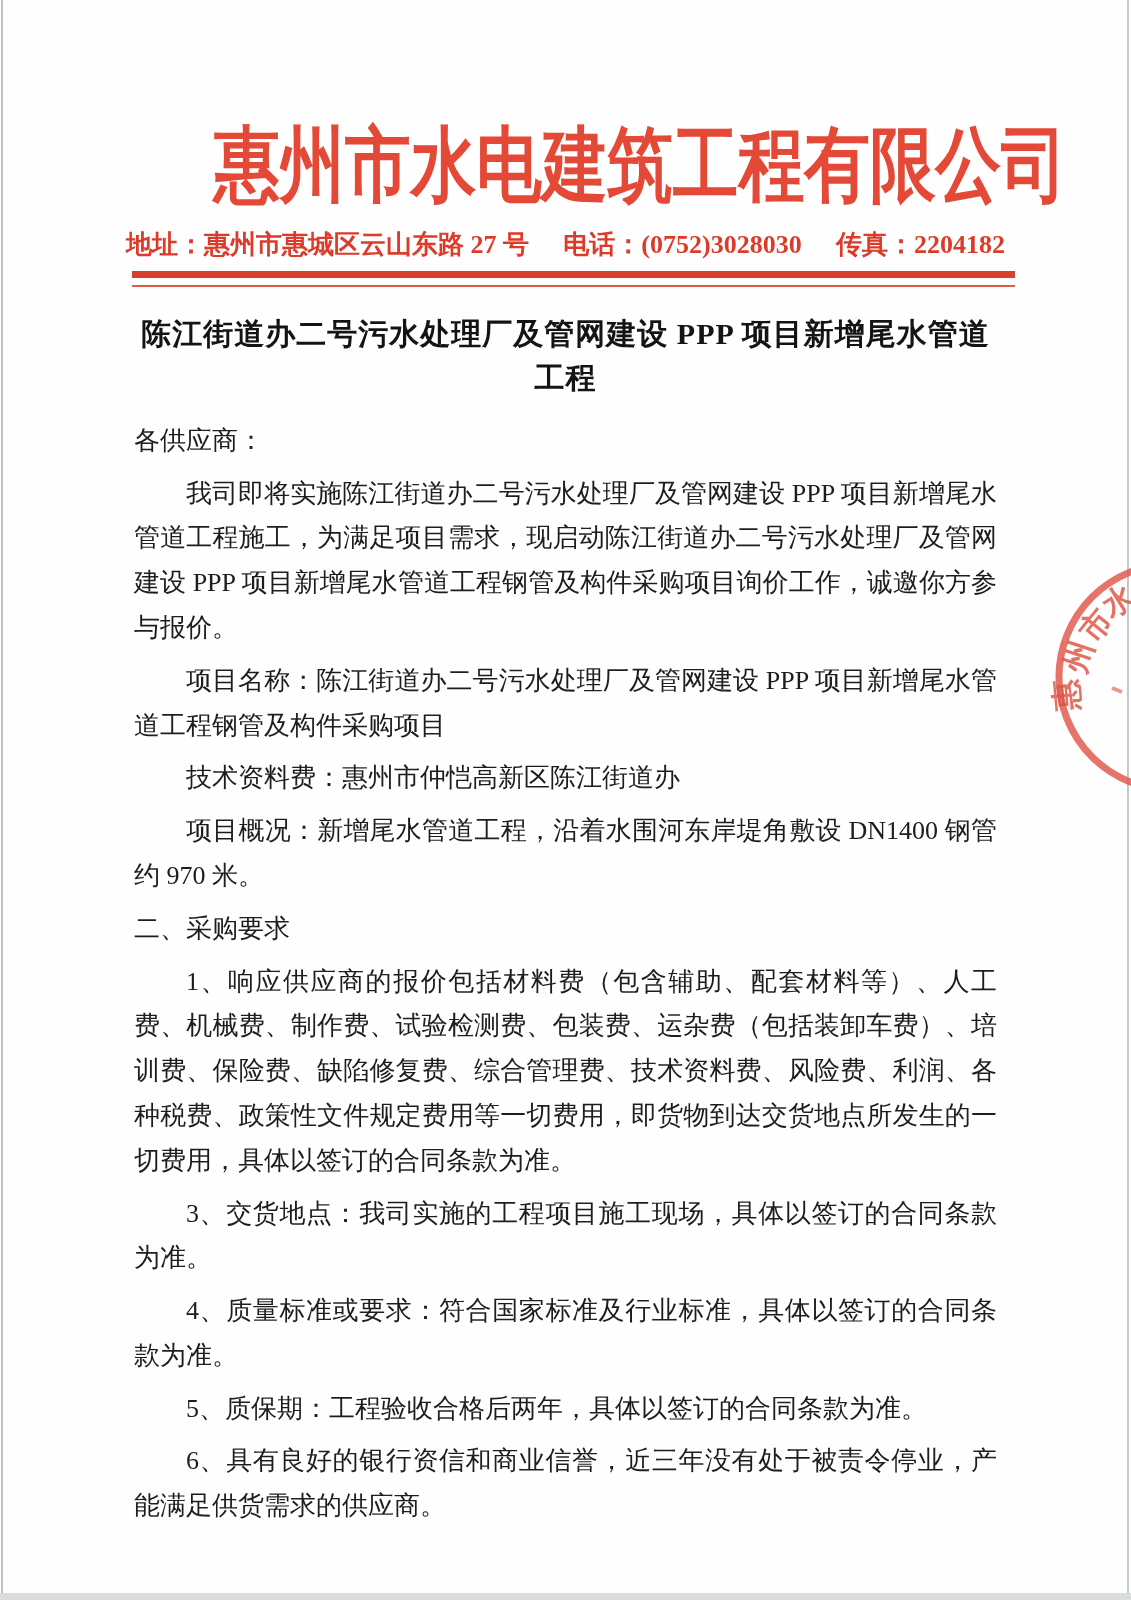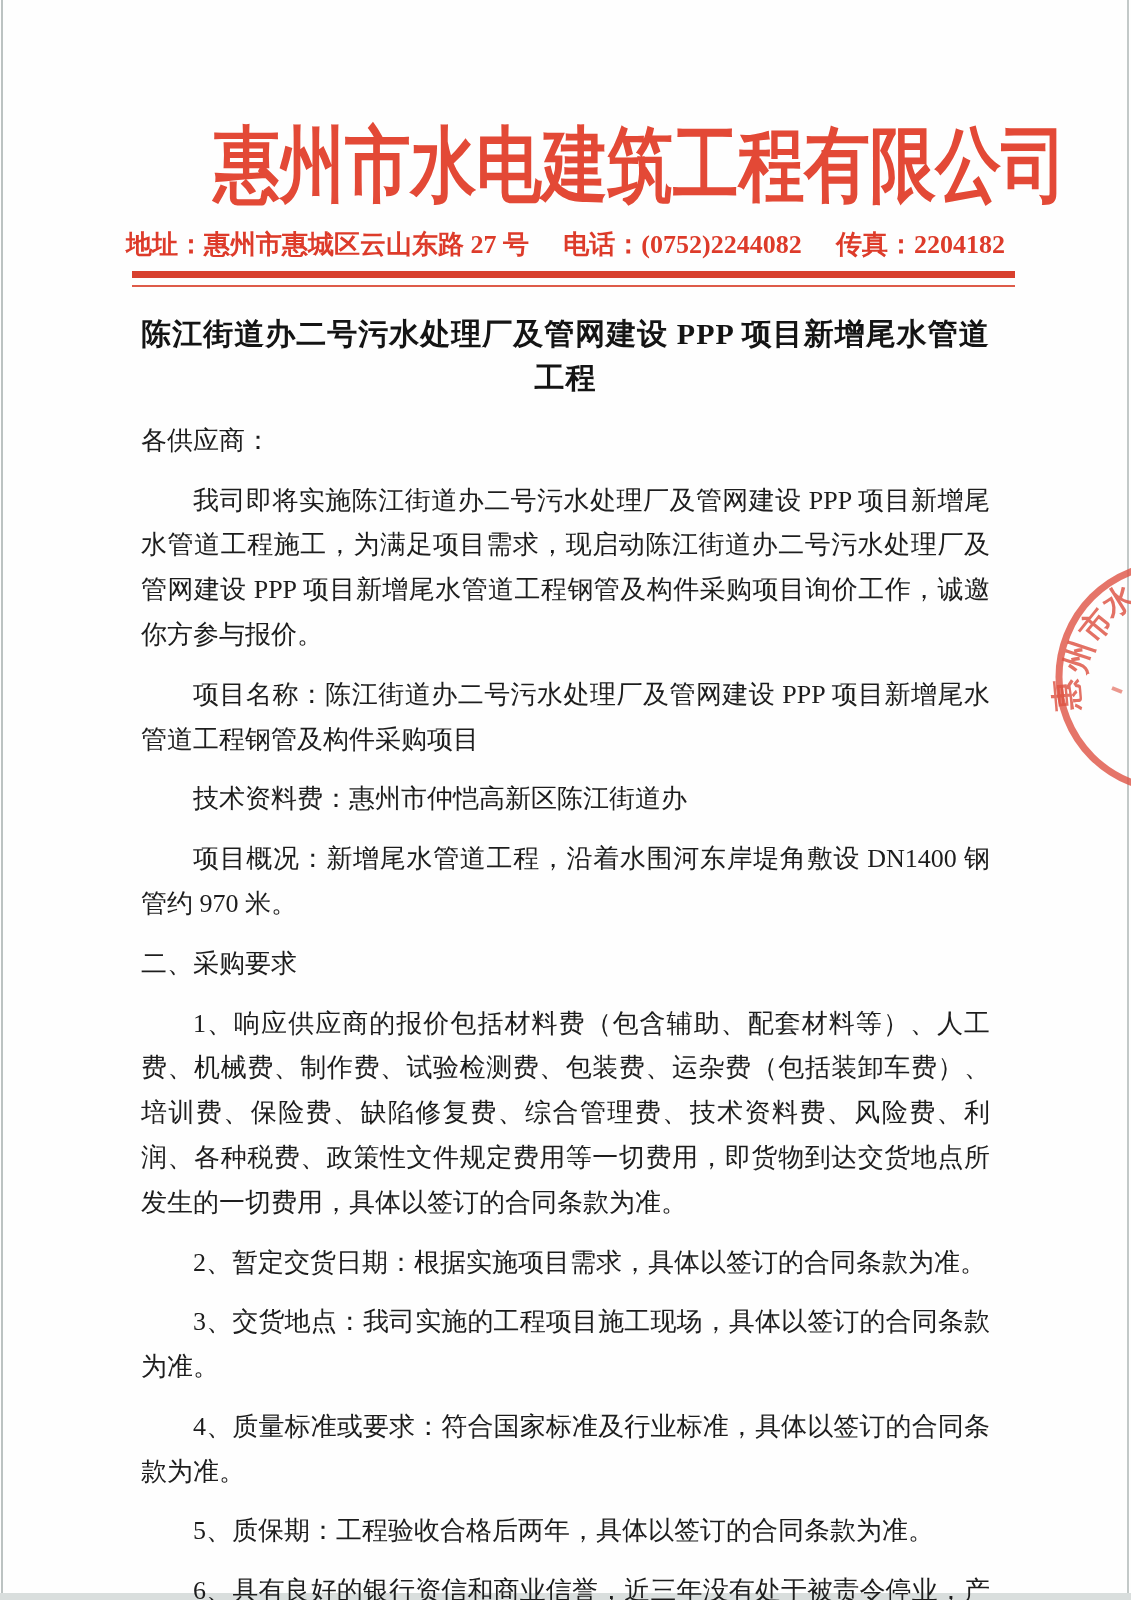--- a/index.html
+++ b/index.html
@@ -62,21 +62,21 @@
 
   .body-text {
     margin-top: 19px;
     font-size: 26px;
     line-height: 44.8px;
     color: #1d1d1d;
     text-align: justify;
     text-justify: inter-character;
     word-break: break-all;
   }
-  .para { margin: 15px; }
+  .para { margin: 8px; }
   .para.indent { text-indent: 52px; }
 
   .seal-layer {
     position: absolute;
     left: 0; top: 0;
     width: 1131px; height: 1600px;
     pointer-events: none;
   }
   .seal-char {
     font-family: "Liberation Serif", "DejaVu Serif", serif;
@@ -94,40 +94,39 @@
   <div class="edge-left"></div>
   <div class="edge-right"></div>
   <div class="edge-bottom"></div>
 
   <div class="content">
 
     <div class="company-name">惠州市水电建筑工程有限公司</div>
 
     <div class="contact-row">
       <span>地址：惠州市惠城区云山东路 27 号</span>
-      <span>电话：(0752)2244082</span>
+      <span>电话：(0752)3028030</span>
       <span>传真：2204182</span>
     </div>
 
     <div class="rule-thick"></div>
     <div class="rule-thin"></div>
 
     <div class="doc-title">
       <div>陈江街道办二号污水处理厂及管网建设 PPP 项目新增尾水管道工程</div>
     </div>
 
     <div class="body-text">
         <p class="para">各供应商：</p>
         <p class="para indent">我司即将实施陈江街道办二号污水处理厂及管网建设 PPP 项目新增尾水管道工程施工，为满足项目需求，现启动陈江街道办二号污水处理厂及管网建设 PPP 项目新增尾水管道工程钢管及构件采购项目询价工作，诚邀你方参与报价。</p>
         <p class="para indent">项目名称：陈江街道办二号污水处理厂及管网建设 PPP 项目新增尾水管道工程钢管及构件采购项目</p>
         <p class="para indent">技术资料费：惠州市仲恺高新区陈江街道办</p>
         <p class="para indent">项目概况：新增尾水管道工程，沿着水围河东岸堤角敷设 DN1400 钢管约 970 米。</p>
         <p class="para">二、采购要求</p>
         <p class="para indent">1、响应供应商的报价包括材料费（包含辅助、配套材料等）、人工费、机械费、制作费、试验检测费、包装费、运杂费（包括装卸车费）、培训费、保险费、缺陷修复费、综合管理费、技术资料费、风险费、利润、各种税费、政策性文件规定费用等一切费用，即货物到达交货地点所发生的一切费用，具体以签订的合同条款为准。</p>
-        <p class="para indent">2、暂定交货日期：根据实施项目需求，具体以签订的合同条款为准。</p>
         <p class="para indent">3、交货地点：我司实施的工程项目施工现场，具体以签订的合同条款为准。</p>
         <p class="para indent">4、质量标准或要求：符合国家标准及行业标准，具体以签订的合同条款为准。</p>
         <p class="para indent">5、质保期：工程验收合格后两年，具体以签订的合同条款为准。</p>
         <p class="para indent">6、具有良好的银行资信和商业信誉，近三年没有处于被责令停业，产能满足供货需求的供应商。</p>
       </div>
 
   </div>
 
   <svg class="seal-layer" viewBox="0 0 1131 1600" width="1131" height="1600" aria-hidden="true">
     <circle cx="1172" cy="677" r="113" fill="none" stroke="#de5343" stroke-width="7" opacity="0.8"></circle>

